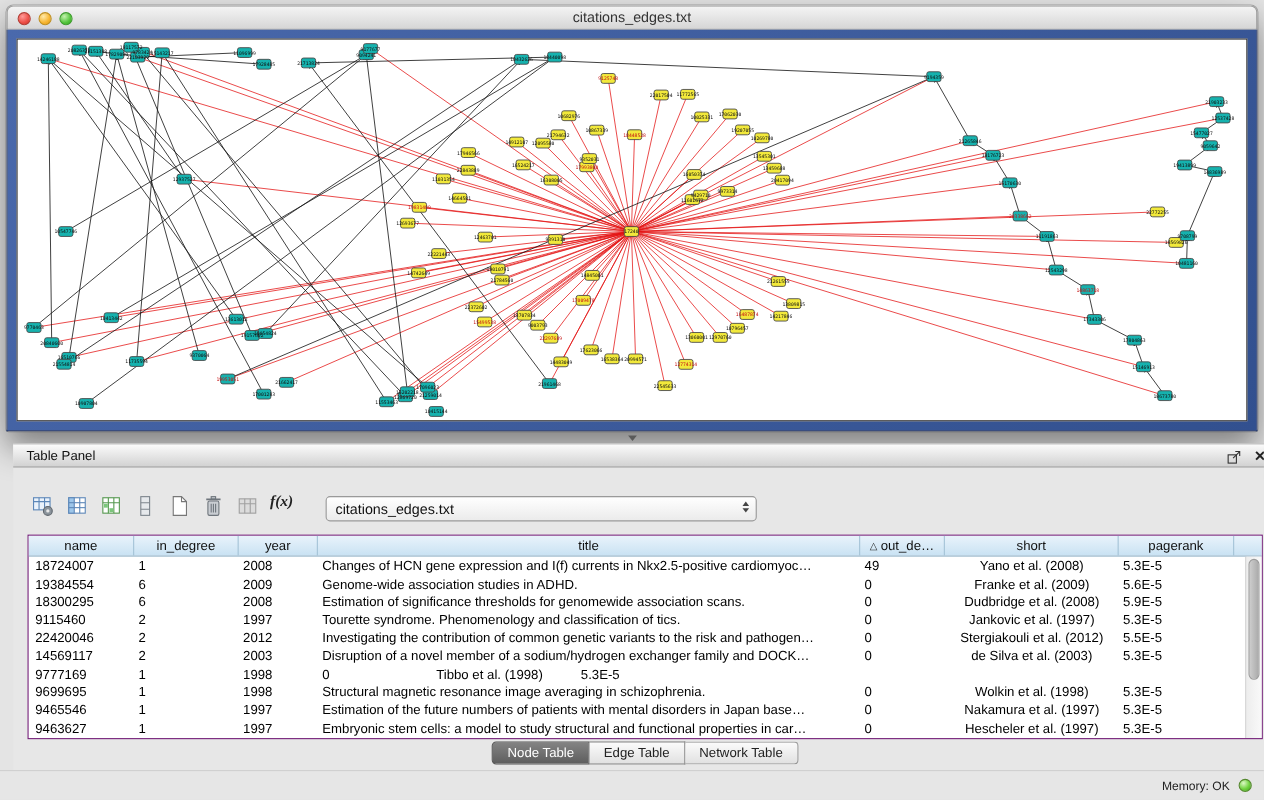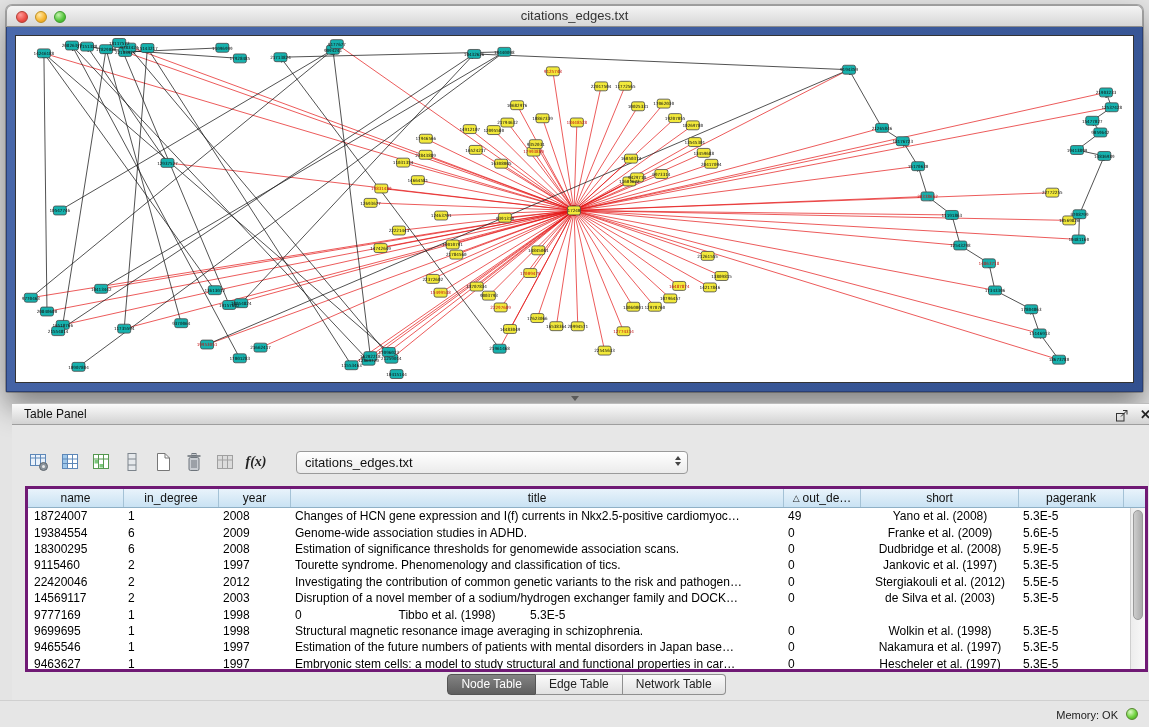--- a/index.html
+++ b/index.html
@@ -29,30 +29,30 @@
 
   
   .table-panel{position:absolute;left:12px;top:403px;width:1149px;height:297px;background:#e7e7e7;}
   .panel-header{height:22px;background:linear-gradient(#fbfbfb,#d2d2d2);border-top:1px solid #bcbcbc;border-bottom:1px solid #9e9e9e;position:relative;}
   .panel-title{position:absolute;left:12px;top:3px;font-size:12px;color:#111;}
   .panel-actions{position:absolute;right:10px;top:2px;display:flex;gap:11px;align-items:center;height:18px;}
   .pa-btn{cursor:default;display:flex;align-items:center;}
   .xchar{font-size:13px;font-weight:bold;color:#222;line-height:14px;}
 
   .toolbar{position:absolute;left:14px;top:44px;height:30px;display:flex;align-items:center;gap:5px;}
-  .tbtn{width:26px;height:26px;display:flex;align-items:center;justify-content:center;border-radius:3px;}
+  .tbtn{width:26px;height:26px;display:flex;justify-content:center;border-radius:3px;}
   .fx{font-family:"Liberation Serif",serif;font-style:italic;font-weight:bold;font-size:14px;color:#222;}
   .combo{margin-left:22px;width:392px;height:23px;background:linear-gradient(#ffffff,#ebebeb);border:1px solid #9a9a9a;
          border-radius:4px;display:flex;align-items:center;padding:0 20px 0 8px;font-size:13px;color:#111;position:relative;}
   .combo-arrows{position:absolute;right:6px;top:4px;display:flex;flex-direction:column;align-items:center;}
   .arr{width:0;height:0;border-left:3.5px solid transparent;border-right:3.5px solid transparent;}
   .arr.up{border-bottom:4px solid #444;margin-bottom:2px;}
   .arr.down{border-top:4px solid #444;}
 
-  .table-wrap{position:absolute;left:13px;right:13px;top:83px;bottom:28px;background:#fff;border:3px solid #701a75;overflow:hidden;}
+  .table-wrap{position:absolute;left:13px;right:13px;top:83px;bottom:28px;background:#fff;border:1px solid #701a75;overflow:hidden;}
   .thead{display:flex;height:19px;background:linear-gradient(#e9f3fb,#c9e2f3);border-bottom:1px solid #8fb0c6;}
   .th{flex:none;border-right:1px solid #a4c2d6;display:flex;align-items:center;justify-content:center;
       font-size:12px;color:#111;white-space:nowrap;overflow:hidden;}
   .th .sort{font-size:9px;color:#222;margin-right:3px;}
   .th.corner{border-right:none;flex:1;}
   .tbody{position:absolute;left:0;right:15px;top:19px;bottom:0;overflow:hidden;}
   .tr{display:flex;height:16.4px;align-items:center;}
   .td{flex:none;font-size:12px;color:#000;overflow:hidden;white-space:nowrap;text-overflow:ellipsis;padding:0 4px;}
   .td.c0{padding-left:6px;}
   .td.c5{text-align:center;}

